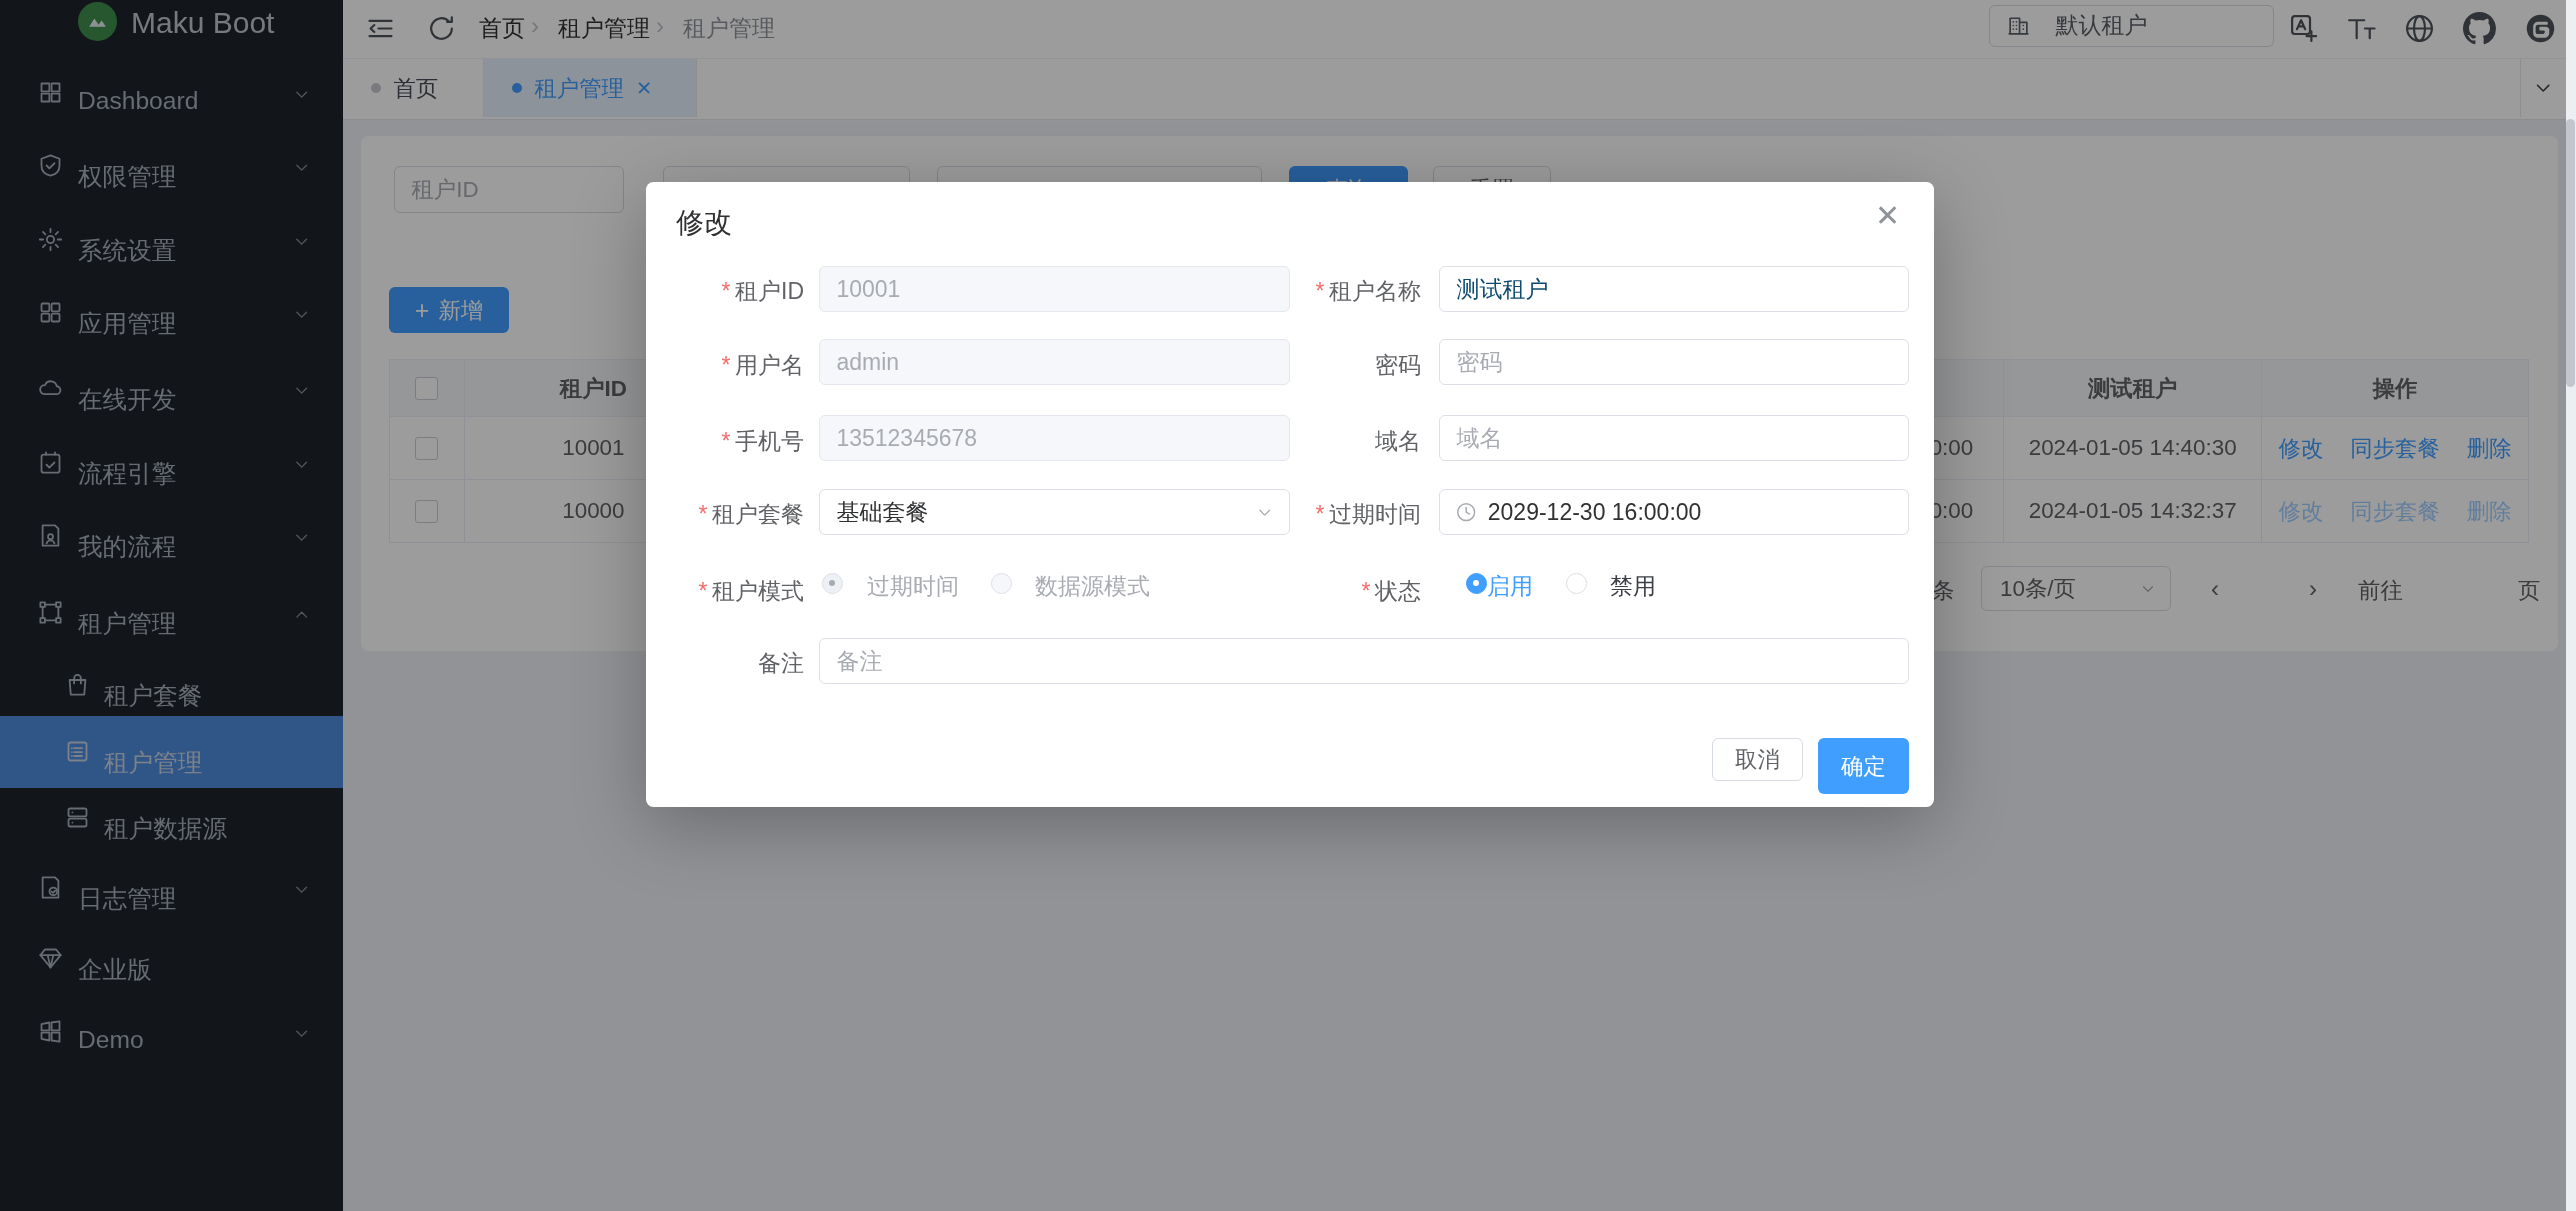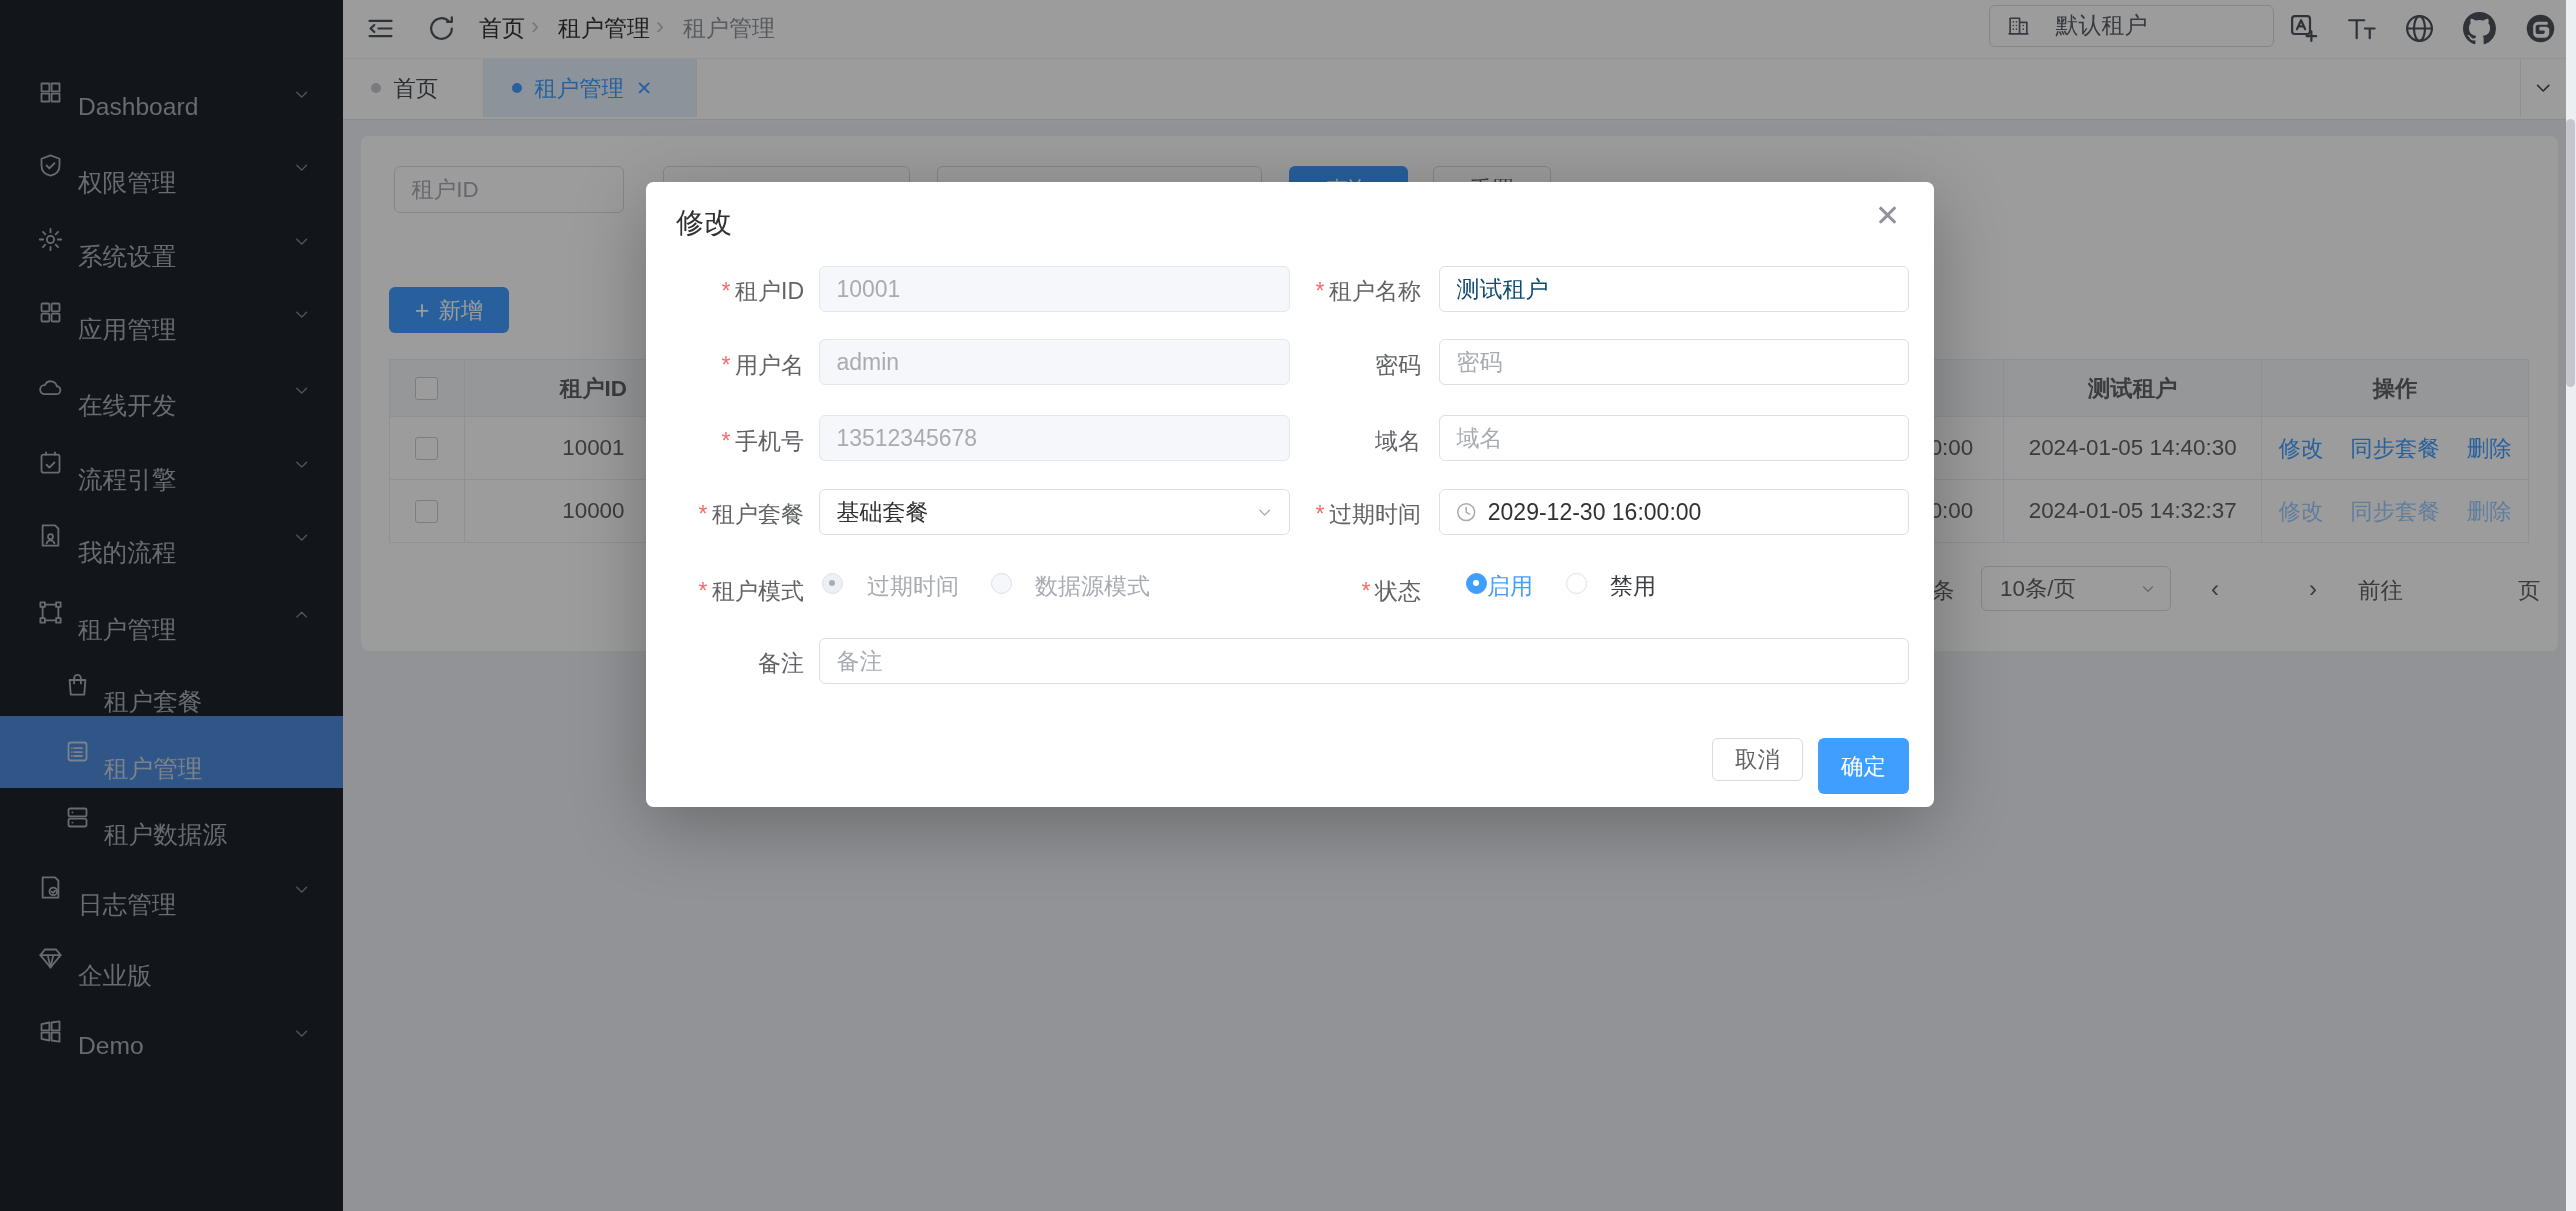--- a/index.html
+++ b/index.html
@@ -8,21 +8,21 @@
   .abs{position:absolute;}
 
   
   #sidebar{position:absolute;left:0;top:0;width:343px;height:1211px;background:#1e242b;}
   #logo{position:absolute;left:0;top:0;width:343px;height:57px;}
   #logo .badge{position:absolute;left:78px;top:2.2px;width:39px;height:39px;border-radius:50%;
     background:#3e8e4e;display:flex;align-items:center;justify-content:center;color:#e8eef2;}
   #logo .name{position:absolute;left:131px;top:6px;font-size:30px;color:#c2c8ce;}
   .mi{position:absolute;left:0;width:343px;height:72px;color:#a9b0ba;cursor:pointer;}
   .mi .ico{position:absolute;left:37px;top:22.4px;width:27px;height:27px;}
-  .mi .lbl{position:absolute;left:78px;top:36px;font-size:24.6px;}
+  .mi .lbl{position:absolute;left:78px;top:30px;font-size:24.6px;}
   .mi .chev{position:absolute;left:292px;top:28px;width:19.4px;height:19.4px;color:#8a9099;}
   .mi.sub .ico{left:64px;}
   .mi.sub .lbl{left:104px;}
   .mi.active{background:#4f8cdd;color:#c9d4e2;}
   svg.s{fill:none;stroke:currentColor;stroke-width:1.6;stroke-linecap:round;stroke-linejoin:round;}
 
   
   #header{position:absolute;left:343px;top:0;width:2233px;height:58px;background:#ffffff;}
   .hicon{position:absolute;top:12px;width:33px;height:33px;color:#4e545b;cursor:pointer;}
   .crumb{position:absolute;top:13.4px;font-size:23px;color:#303133;}
@@ -108,20 +108,28 @@
   
   #sbar{position:absolute;right:0;top:0;width:10.4px;height:1211px;background:#eceff2;z-index:70;}
   #sthumb{position:absolute;right:0.7px;top:119px;width:9px;height:268px;border-radius:4.5px;background:#c3c7cd;}
 </style>
 </head>
 <body>
 
 <div id="app">
 
   <div id="sidebar">
+    <div id="logo">
+      <div class="badge">
+        <svg class="s" width="25" height="25" viewBox="0 0 24 24">
+            <path d="M4 17l5-8 4 6 3-4 4 6z" fill="currentColor" stroke="none"></path>
+          </svg>
+      </div>
+      <div class="name">Maku Boot</div>
+    </div>
 
     <div class="mi" style="top:57px">
       <svg class="ico s" viewBox="0 0 24 24">
           <rect x="4" y="4" width="7" height="7"></rect>
           <rect x="13" y="4" width="7" height="7"></rect>
           <rect x="4" y="13" width="7" height="7"></rect>
           <rect x="13" y="13" width="7" height="7"></rect>
         </svg>
       <span class="lbl">Dashboard</span>
       <svg class="chev s" viewBox="0 0 24 24">

